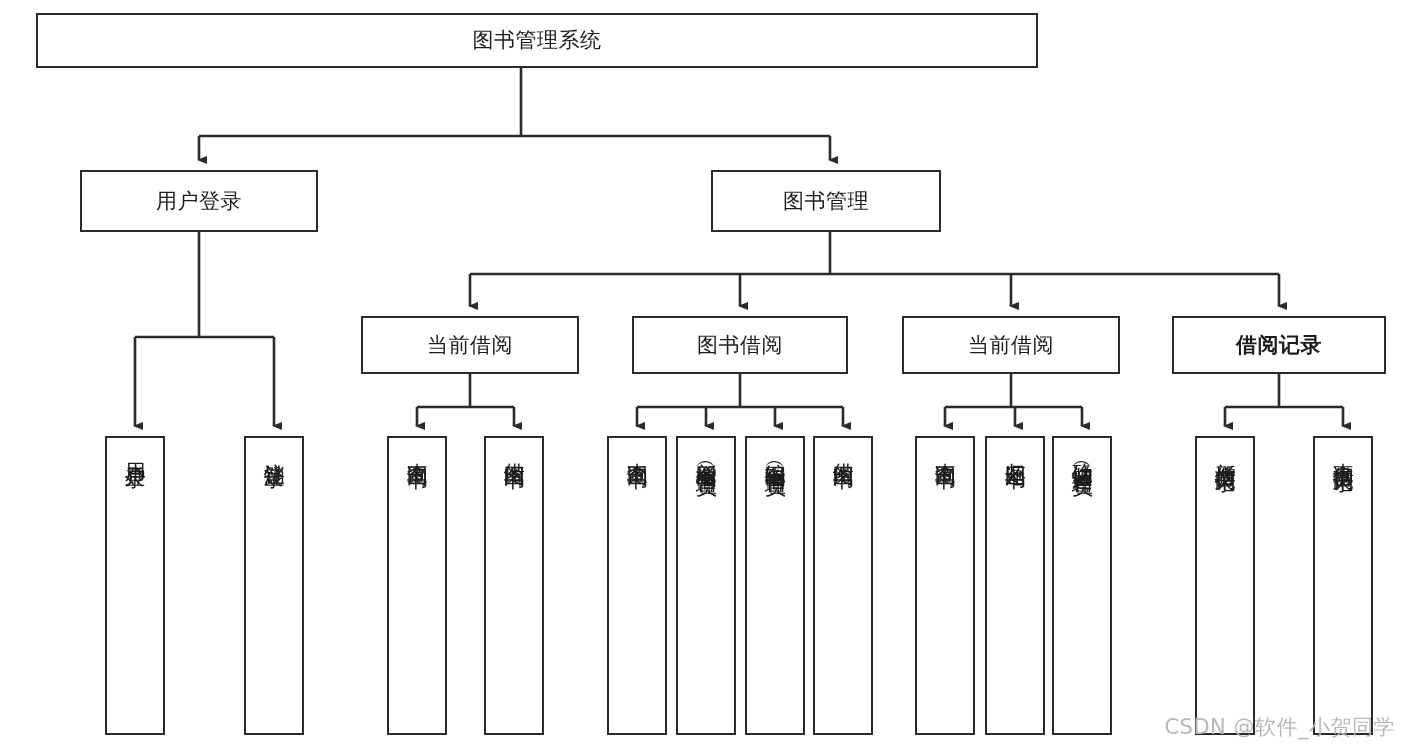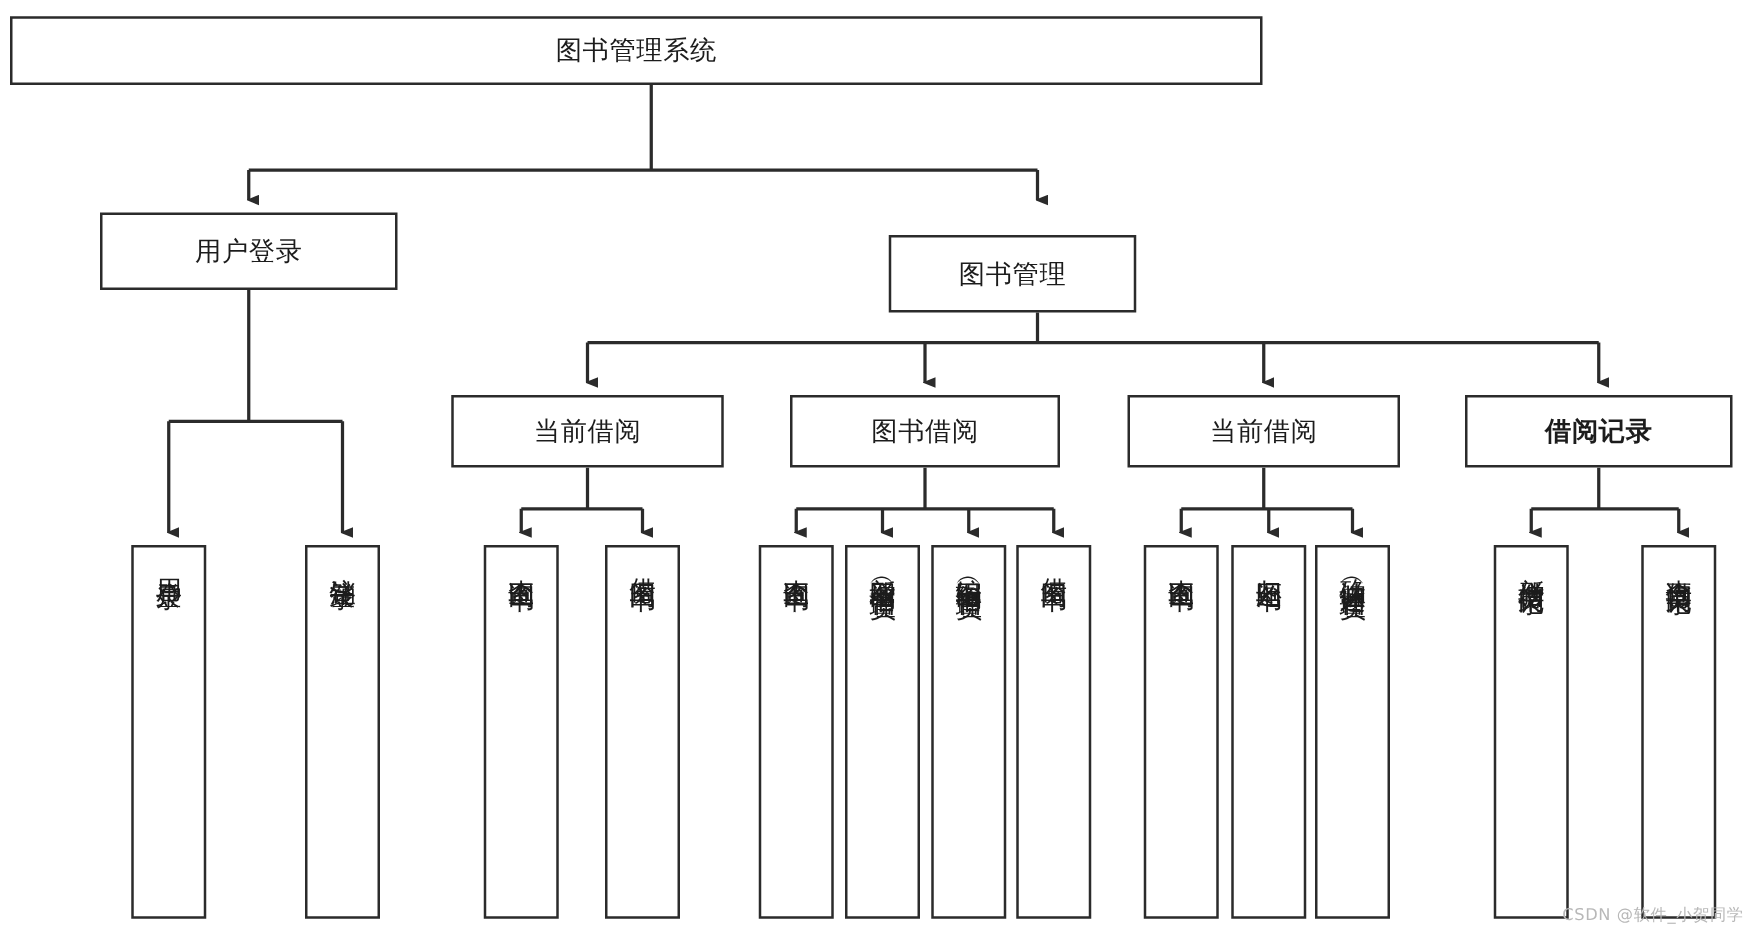--- a/index.html
+++ b/index.html
@@ -51,21 +51,21 @@
     text-orientation: upright;
     font-size: 21px;
     line-height: 1.25;
     letter-spacing: 2px;
     white-space: nowrap;
   }
   .watermark {
     position: absolute;
     right: 10px;
     bottom: 6px;
-    font-size: 13px;
+    font-size: 21px;
     color: #b8b8b8;
     letter-spacing: 0.5px;
     white-space: nowrap;
     font-family: "DejaVu Sans", "Liberation Sans", sans-serif;
   }
 </style>
 </head>
 <body>
 
 <div id="diagram-root">
@@ -114,28 +114,28 @@
       <path d="M 1015 407 L 1015 426" marker-end="url(#arrowhead)"></path>
       <path d="M 1082 407 L 1082 426" marker-end="url(#arrowhead)"></path>
 
       <path d="M 1279 374 L 1279 407"></path>
       <path d="M 1225 407 L 1343 407"></path>
       <path d="M 1225 407 L 1225 426" marker-end="url(#arrowhead)"></path>
       <path d="M 1343 407 L 1343 426" marker-end="url(#arrowhead)"></path>
     </g>
   </svg>
 
-  <div class="node" style="left:8px; top:13px; width:1002px; height:55px;">
+  <div class="node" style="left:36px; top:13px; width:1002px; height:55px;">
     <span class="label">图书管理系统</span>
   </div>
 
   <div class="node" style="left:80px; top:170px; width:238px; height:62px;">
     <span class="label">用户登录</span>
   </div>
-  <div class="node" style="left:711px; top:170px; width:198px; height:62px;margin-top:18px;">
+  <div class="node" style="left:711px; top:170px; width:230px; height:62px;">
     <span class="label">图书管理</span>
   </div>
 
   <div class="node" style="left:361px; top:316px; width:218px; height:58px;">
     <span class="label">当前借阅</span>
   </div>
   <div class="node" style="left:902px; top:316px; width:218px; height:58px;">
     <span class="label">当前借阅</span>
   </div>
   <div class="node" style="left:632px; top:316px; width:216px; height:58px;">

